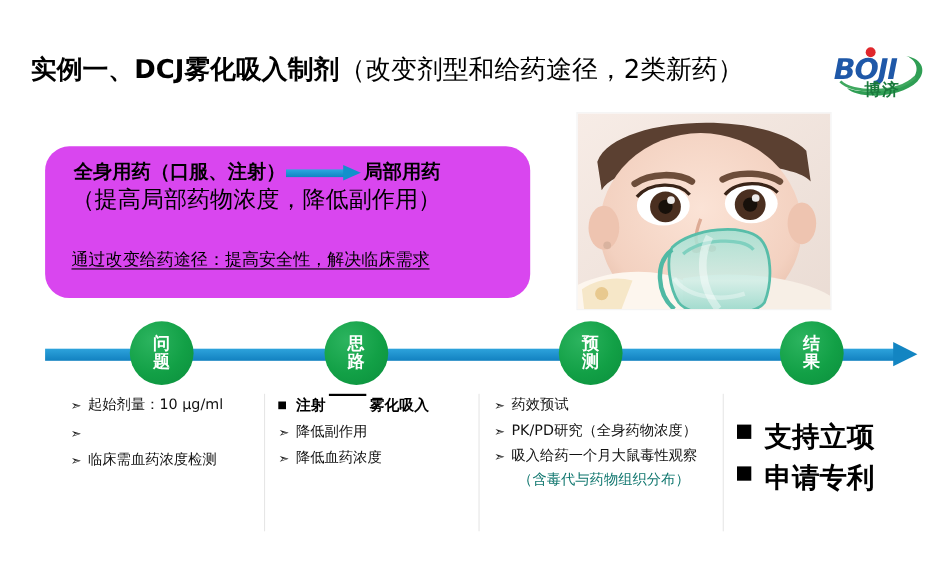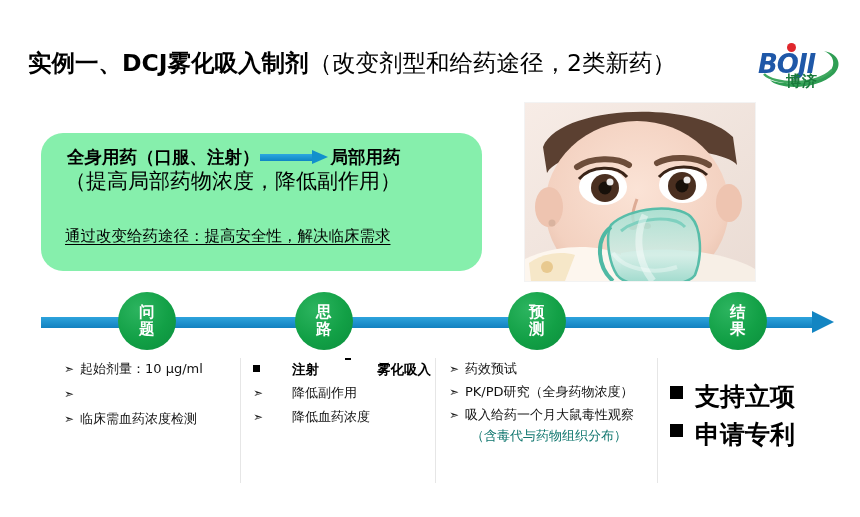--- a/index.html
+++ b/index.html
@@ -66,21 +66,21 @@
     width: 9px; height: 9px;
     border-radius: 50%;
     background: #e0272c;
   }
 
   
   #infobox {
     position: absolute;
     left: 41px; top: 133px;
     width: 441px; height: 138px;
-    background: #86efac;
+    background: #d946ef;
     border-radius: 22px;
   }
   #infobox .row1 {
     position: absolute;
     left: 26px; top: 12px;
     display: flex;
     align-items: center;
     white-space: nowrap;
   }
   #infobox .row1 .bold {
@@ -222,21 +222,21 @@
     flex: 0 0 auto;
     font-size: 12px;
     color: #1a1a1a;
     line-height: 22px;
   }
   .hdr { font-size: 13.5px; font-weight: bold; color: #000; }
   .itm { font-size: 13px; color: #111; }
   .sub { font-size: 13px; color: #0f766e; padding-left: 22px; }
 
   #col1 .li { margin-bottom: 3px; }
-  #col2 .li { margin-bottom: 2px; gap: 23px; }
+  #col2 .li { margin-bottom: 2px; }
   #col3 .li { margin-bottom: 1px; }
 
   #col2 .dash {
     display: inline-block;
     width: 34px; height: 2px;
     background: #000;
     margin: 0 3px;
     vertical-align: 5px;
   }
 

